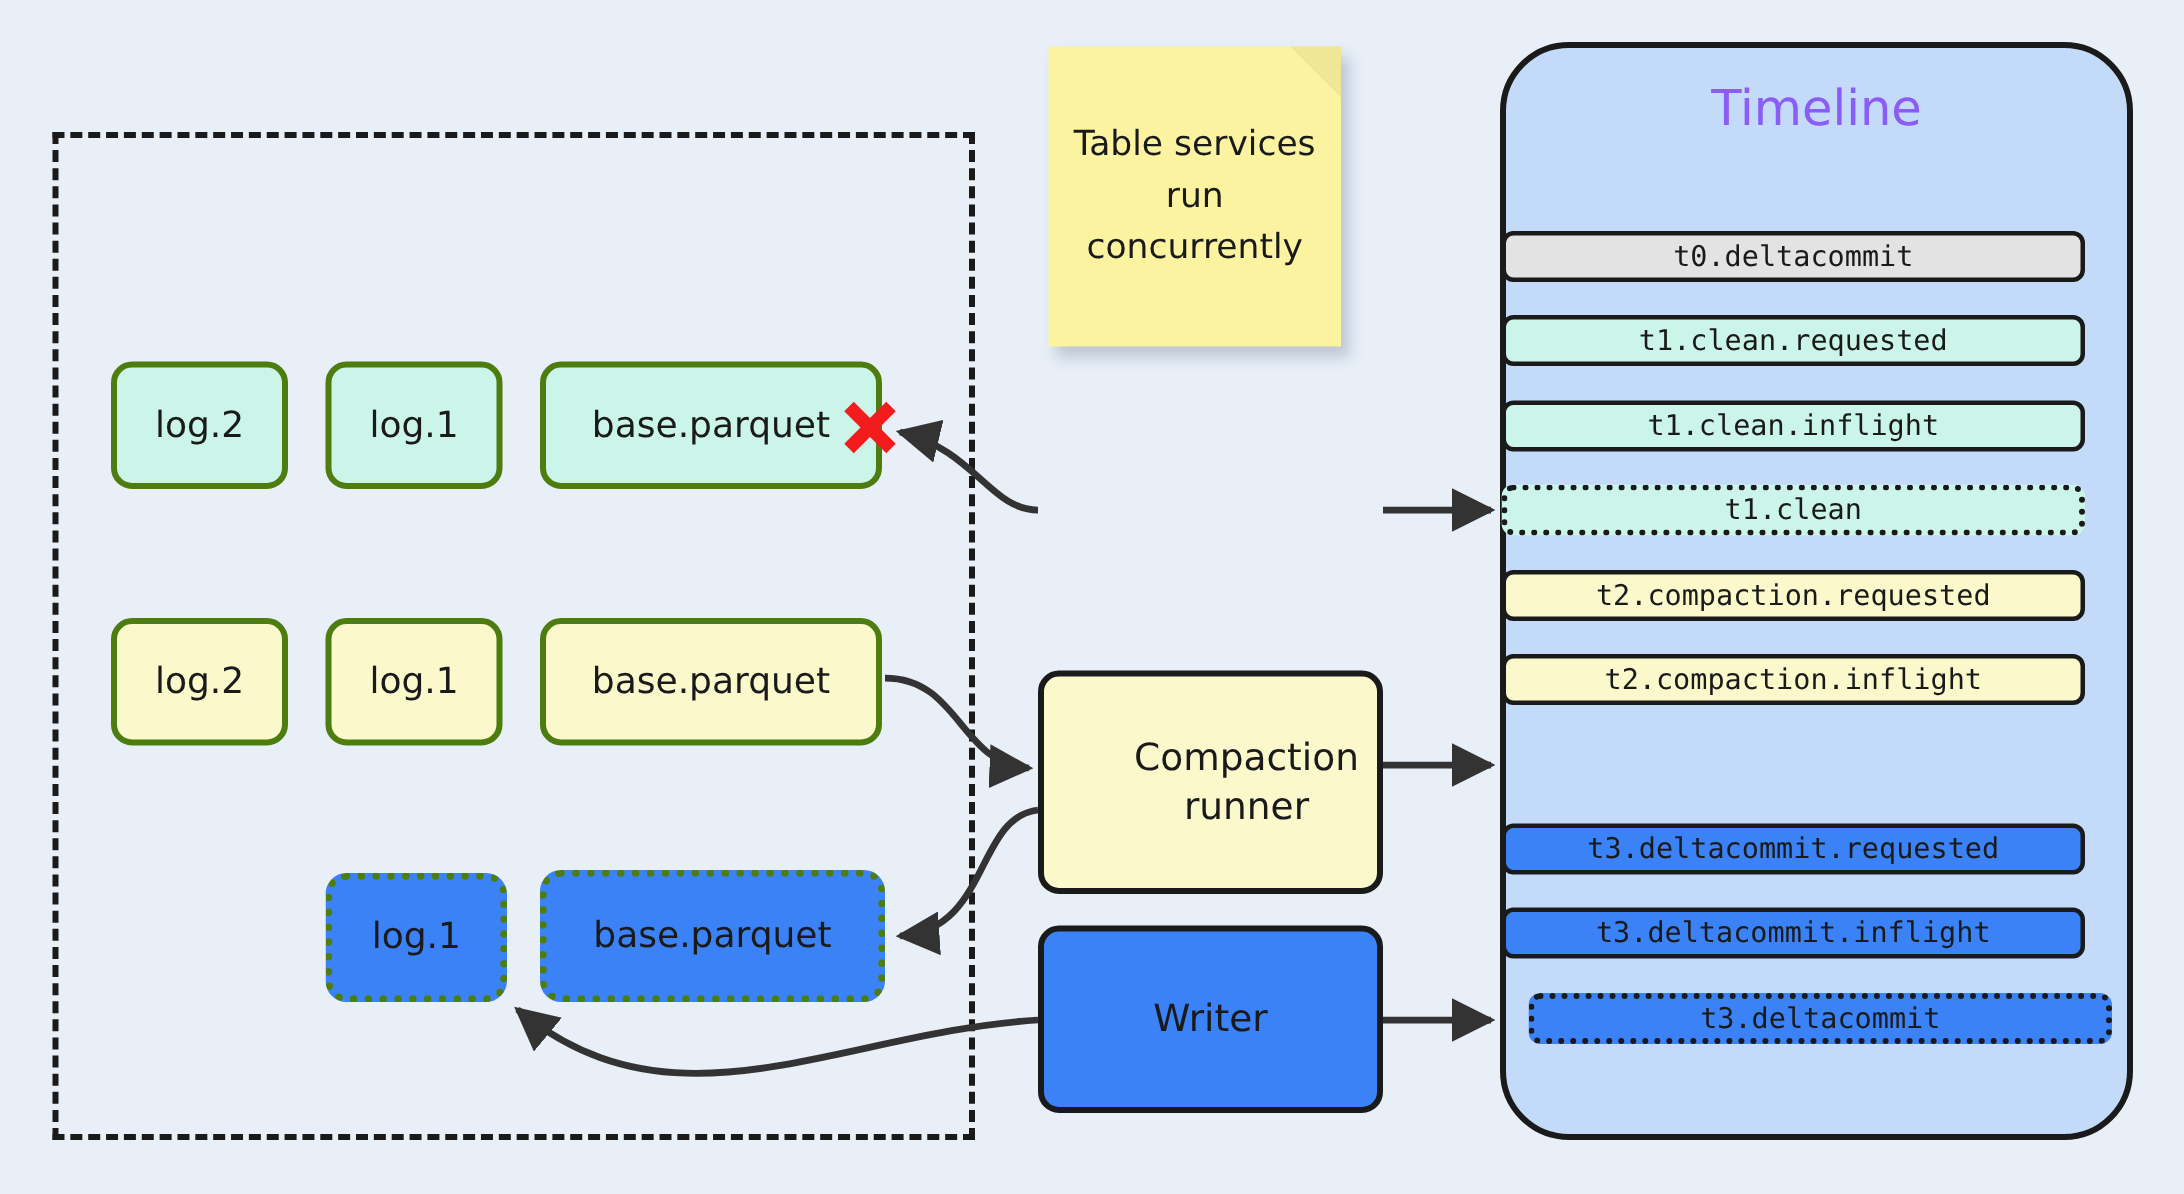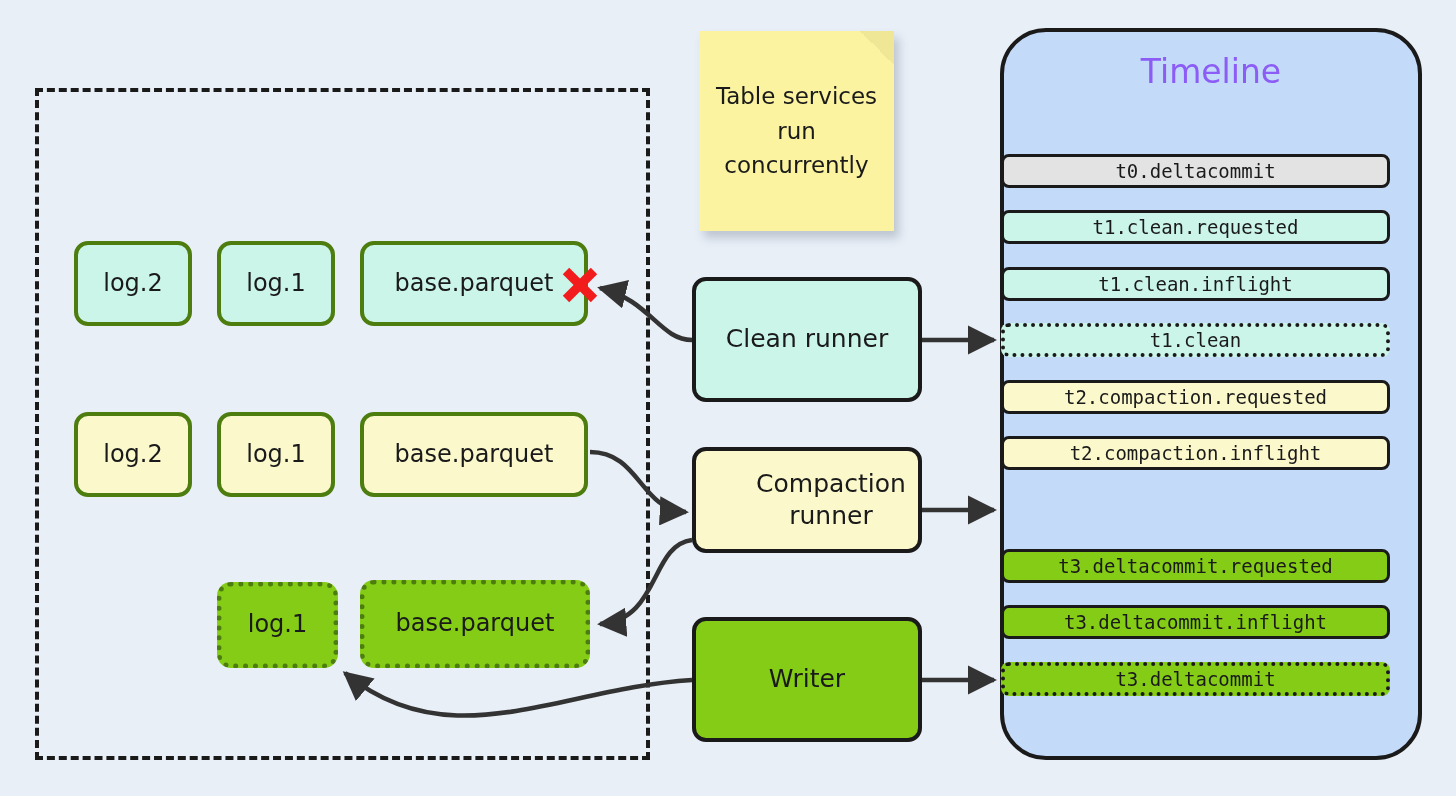--- a/index.html
+++ b/index.html
@@ -55,21 +55,21 @@
     justify-content: center;
     text-align: center;
     font-size: 24px;
     color: #1a1a1a;
     line-height: 1.22;
     z-index: 3;
   }
   .node.dotted { border-style: dotted; border-width: 5px; }
   .fill-mint   { background: #ccf5ea; }
   .fill-yellow { background: #fbf8cc; }
-  .fill-peach  { background: #84cc16; }
+  .fill-peach  { background: #3b82f6; }
   .fill-grey   { background: #e3e3e3; }
 
   
   .runner {
     position: absolute;
     box-sizing: border-box;
     border: 4px solid #1a1a1a;
     border-radius: 14px;
     display: flex;
     align-items: center;
@@ -194,24 +194,21 @@
   </div>
   <div class="node dotted fill-peach" style="left:360px; top:580px; width:230px; height:88px;">
     <span>base.parquet</span>
   </div>
 
   <div class="sticky">
     <div class="sticky-fold"></div>
     <div class="sticky-text">Table services run concurrently</div>
   </div>
 
-  <div class="runner fill-mint" style="left:692px; top:277px; width:230px; height:125px;">
-    <span>Clean runner</span>
-  </div>
-  <div class="runner fill-yellow" style="left:692px; top:447px; width:230px; height:106px;padding-left:48px;">
+  <div class="runner fill-yellow" style="left:692px; top:447px; width:230px; height:149px;padding-left:48px;">
     <span>Compaction runner</span>
   </div>
   <div class="runner fill-peach" style="left:692px; top:617px; width:230px; height:125px;">
     <span>Writer</span>
   </div>
 
   <div class="timeline-panel"></div>
   <div class="timeline-title">Timeline</div>
 
   <div class="tl-item fill-grey" style="top:154px;">
@@ -231,21 +228,21 @@
     </div>
   <div class="tl-item fill-yellow" style="top:436px;">
     <span>t2.compaction.inflight</span>
     </div>
   <div class="tl-item fill-peach" style="top:549px;">
     <span>t3.deltacommit.requested</span>
     </div>
   <div class="tl-item fill-peach" style="top:605px;">
     <span>t3.deltacommit.inflight</span>
     </div>
-  <div class="tl-item dotted fill-peach" style="top:662px;">
+  <div class="tl-item dotted fill-peach" style="top:662px;margin-left:18px;">
     <span>t3.deltacommit</span>
     </div>
 
   <svg id="edges" viewBox="0 0 1456 796">
     <defs>
       <marker id="arrow" viewBox="0 0 10 10" refX="9" refY="5" markerWidth="6.5" markerHeight="6.5" orient="auto-start-reverse">
         <path d="M 0 0 L 10 5 L 0 10 z" fill="#333333"></path>
       </marker>
     </defs>
 

